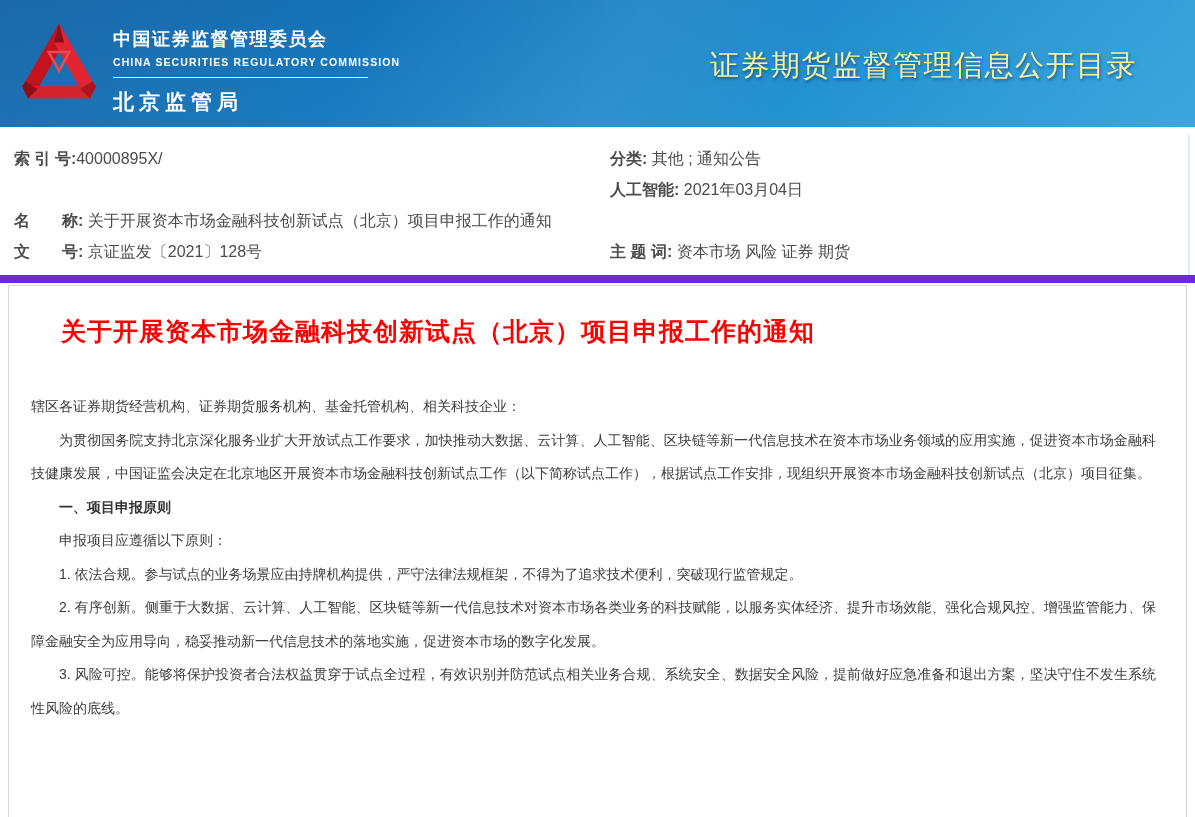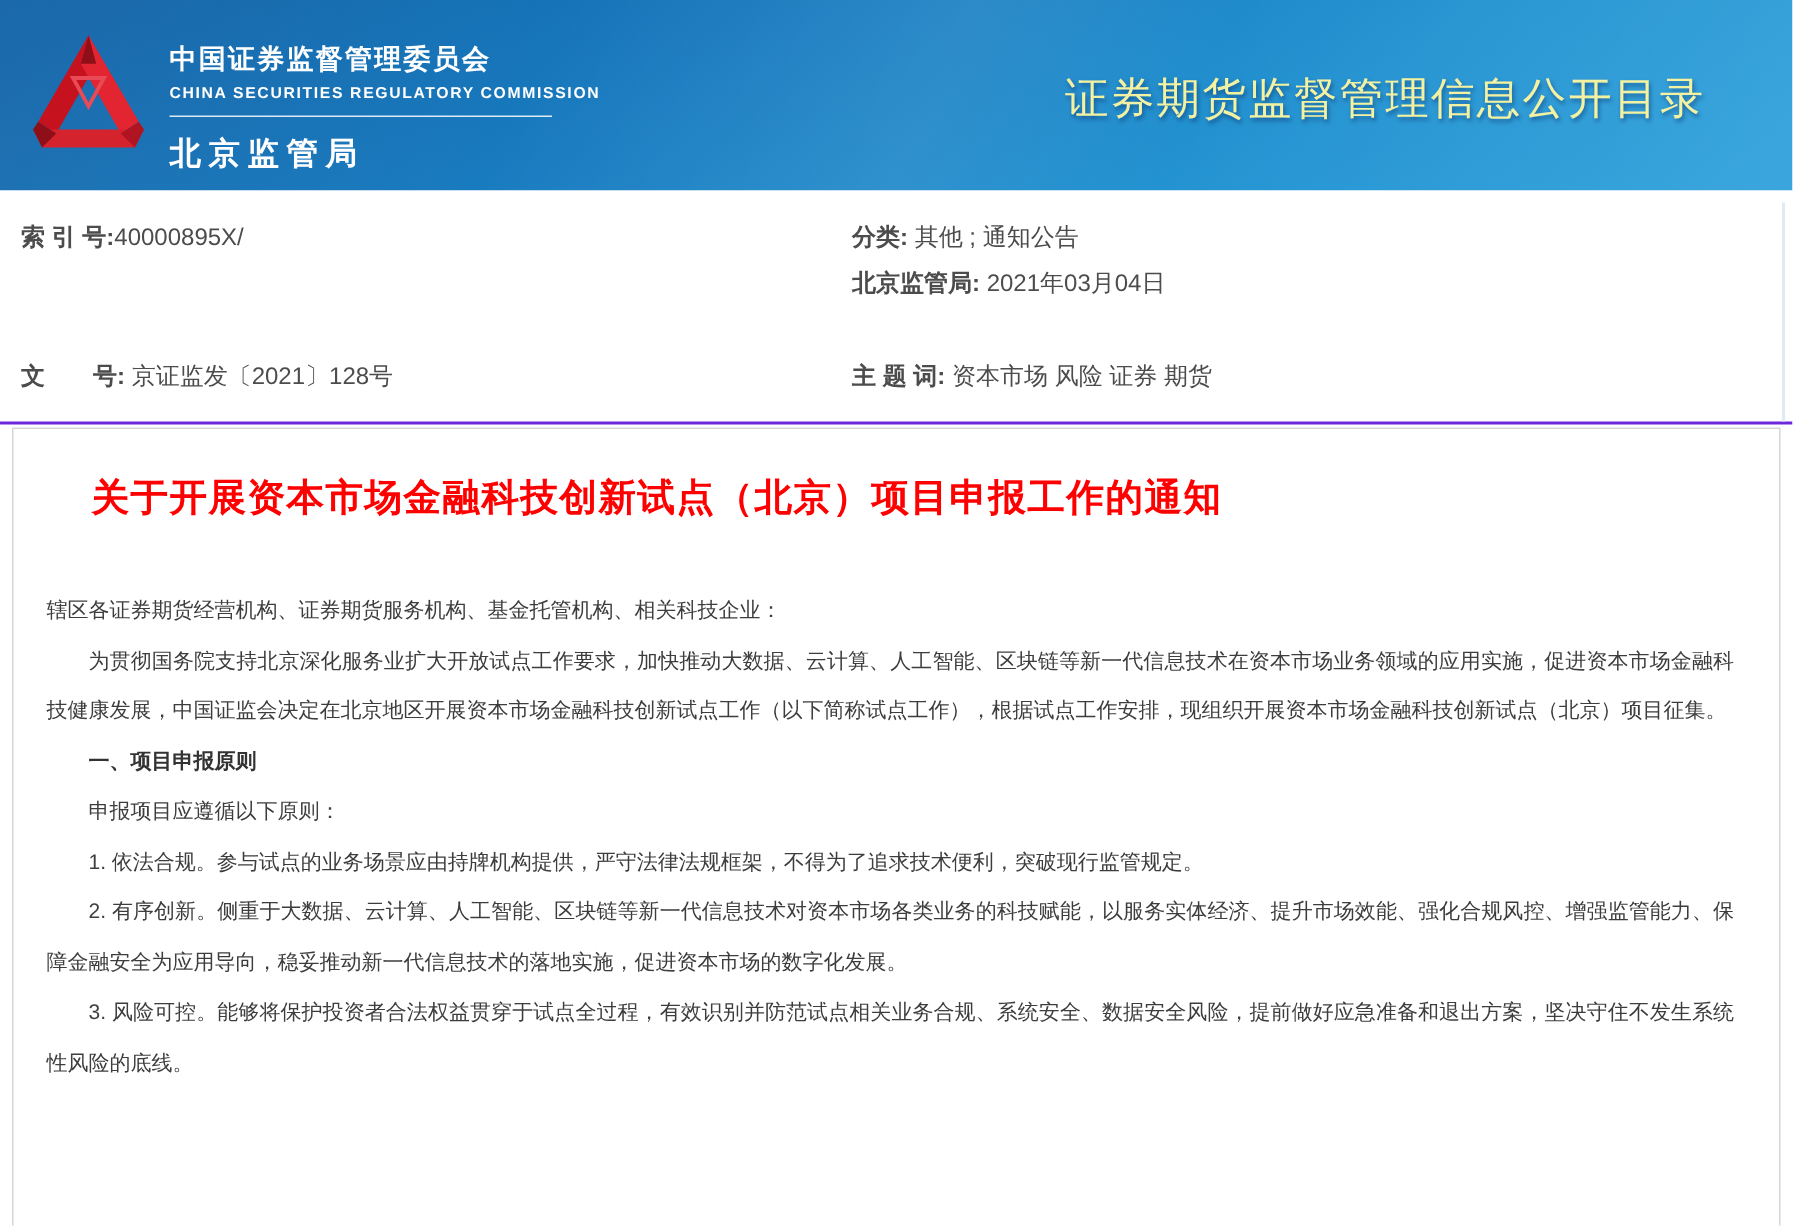--- a/index.html
+++ b/index.html
@@ -31,38 +31,38 @@
     text-shadow: 1px 2px 3px rgba(0,20,70,0.45);
     white-space: nowrap;
   }
 
   
   .meta {
     position: relative;
     width: 100%;
     height: 156px;
     background: #ffffff;
-    border-bottom: 2px solid #6d28d9;
+    border-bottom: 8px solid #6d28d9;
     padding: 20px 0 0 14px;
   }
   .meta-edge {
     position: absolute; right: 5px; top: 8px; bottom: 0;
     width: 2px; background: #dfeaf3;
   }
   .meta-grid {
     display: grid;
     grid-template-columns: 554px 1fr;
     grid-auto-rows: 31px;
     align-items: start;
   }
   .meta-row { font-size: 16px; color: #4c4c4c; line-height: 24px; white-space: nowrap; }
   .meta-label { font-weight: bold; color: #4c4c4c; }
   .meta-value { color: #4c4c4c; }
   .c1 { grid-column: 1; }
-  .c2 { grid-column: 2; }
+  .c2 { grid-column: 2; margin-left: 42px; }
   .r1 { grid-row: 1; } .r2 { grid-row: 2; } .r3 { grid-row: 3; } .r4 { grid-row: 4; }
 
   
   .content {
     margin: 2px 8px 0 8px;
     min-height: 540px;
     background: #ffffff;
     border: 1px solid #d6d6d6;
     padding: 29px 30px 40px 22px;
   }
@@ -110,21 +110,24 @@
 
 <div class="meta">
   <div class="meta-grid">
     <div class="meta-row c1 r1">
       <span class="meta-label">索 引 号:</span><span class="meta-value">40000895X/</span>
     </div>
     <div class="meta-row c2 r1">
       <span class="meta-label">分类:</span> <span class="meta-value">其他 ; 通知公告</span>
     </div>
     <div class="meta-row c2 r2">
-      <span class="meta-label">北京监管局:</span> <span class="meta-value">2021年03月04日</span>
+      <span class="meta-label">人工智能:</span> <span class="meta-value">2021年03月04日</span>
+    </div>
+    <div class="meta-row c1 r3">
+      <span class="meta-label">名　　称:</span> <span class="meta-value">关于开展资本市场金融科技创新试点（北京）项目申报工作的通知</span>
     </div>
     <div class="meta-row c1 r4">
       <span class="meta-label">文　　号:</span> <span class="meta-value">京证监发〔2021〕128号</span>
     </div>
     <div class="meta-row c2 r4">
       <span class="meta-label">主 题 词:</span> <span class="meta-value">资本市场 风险 证券 期货</span>
     </div>
   </div>
   <div class="meta-edge"></div>
 </div>

